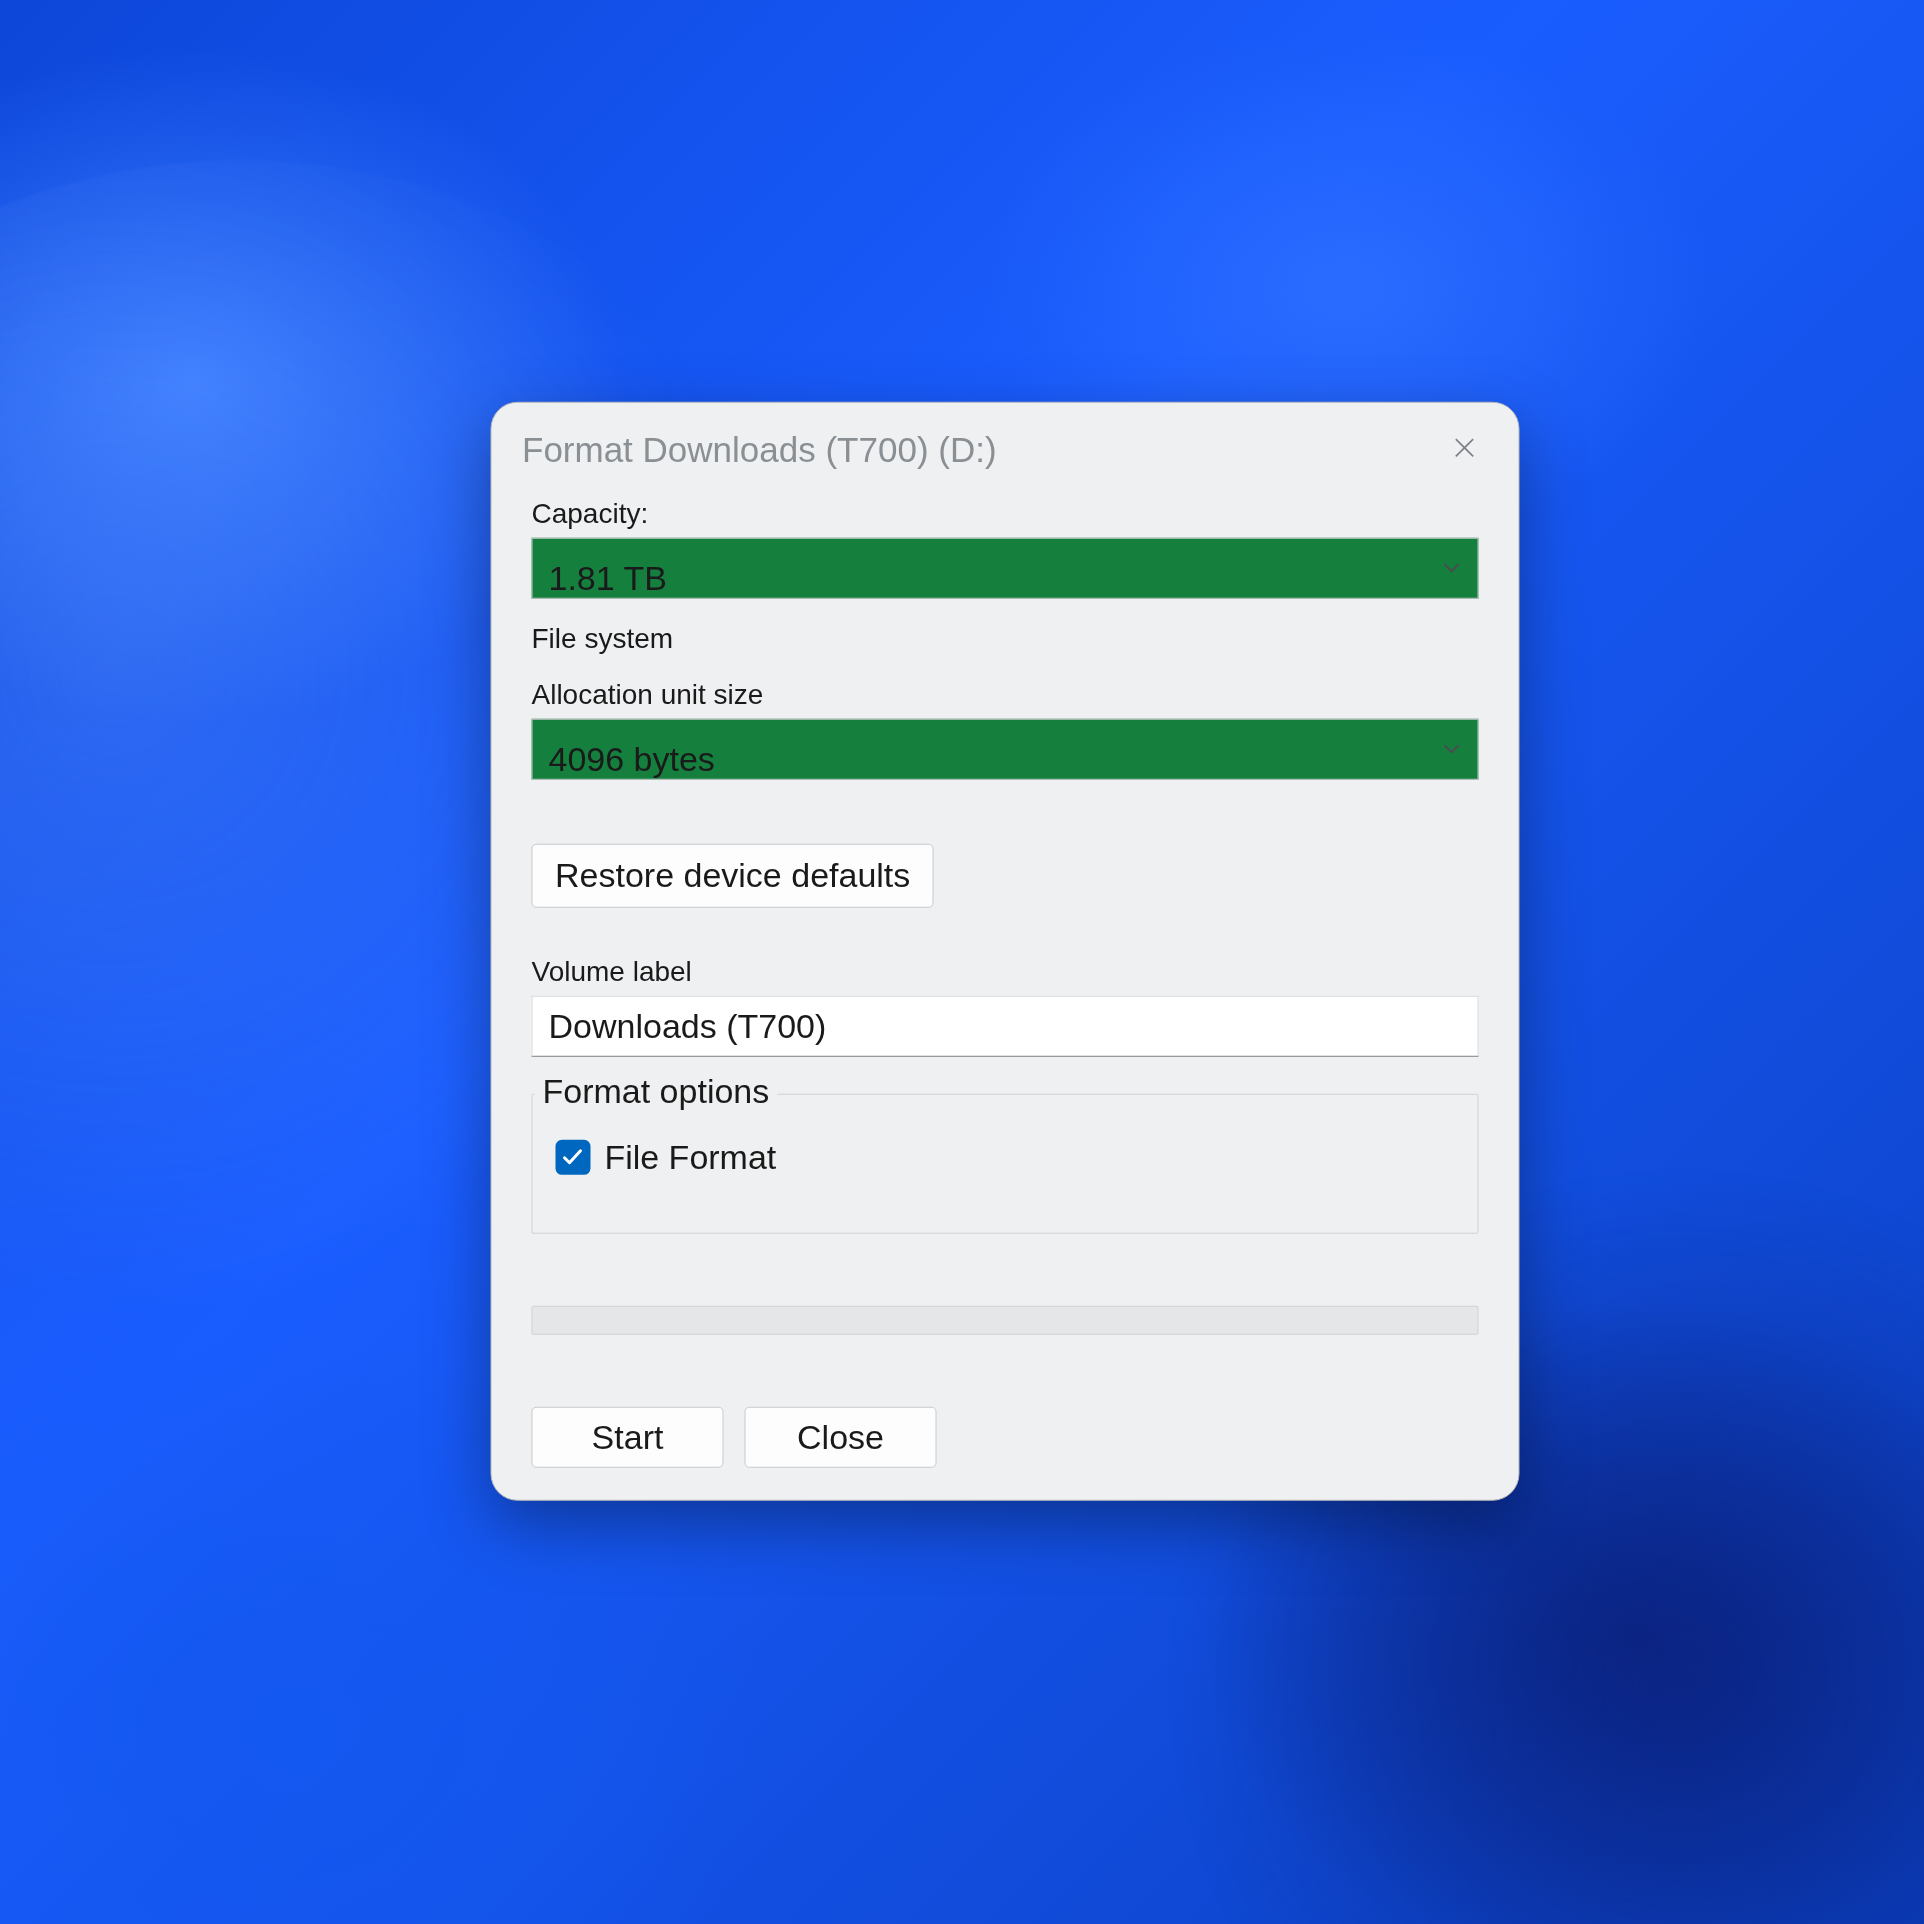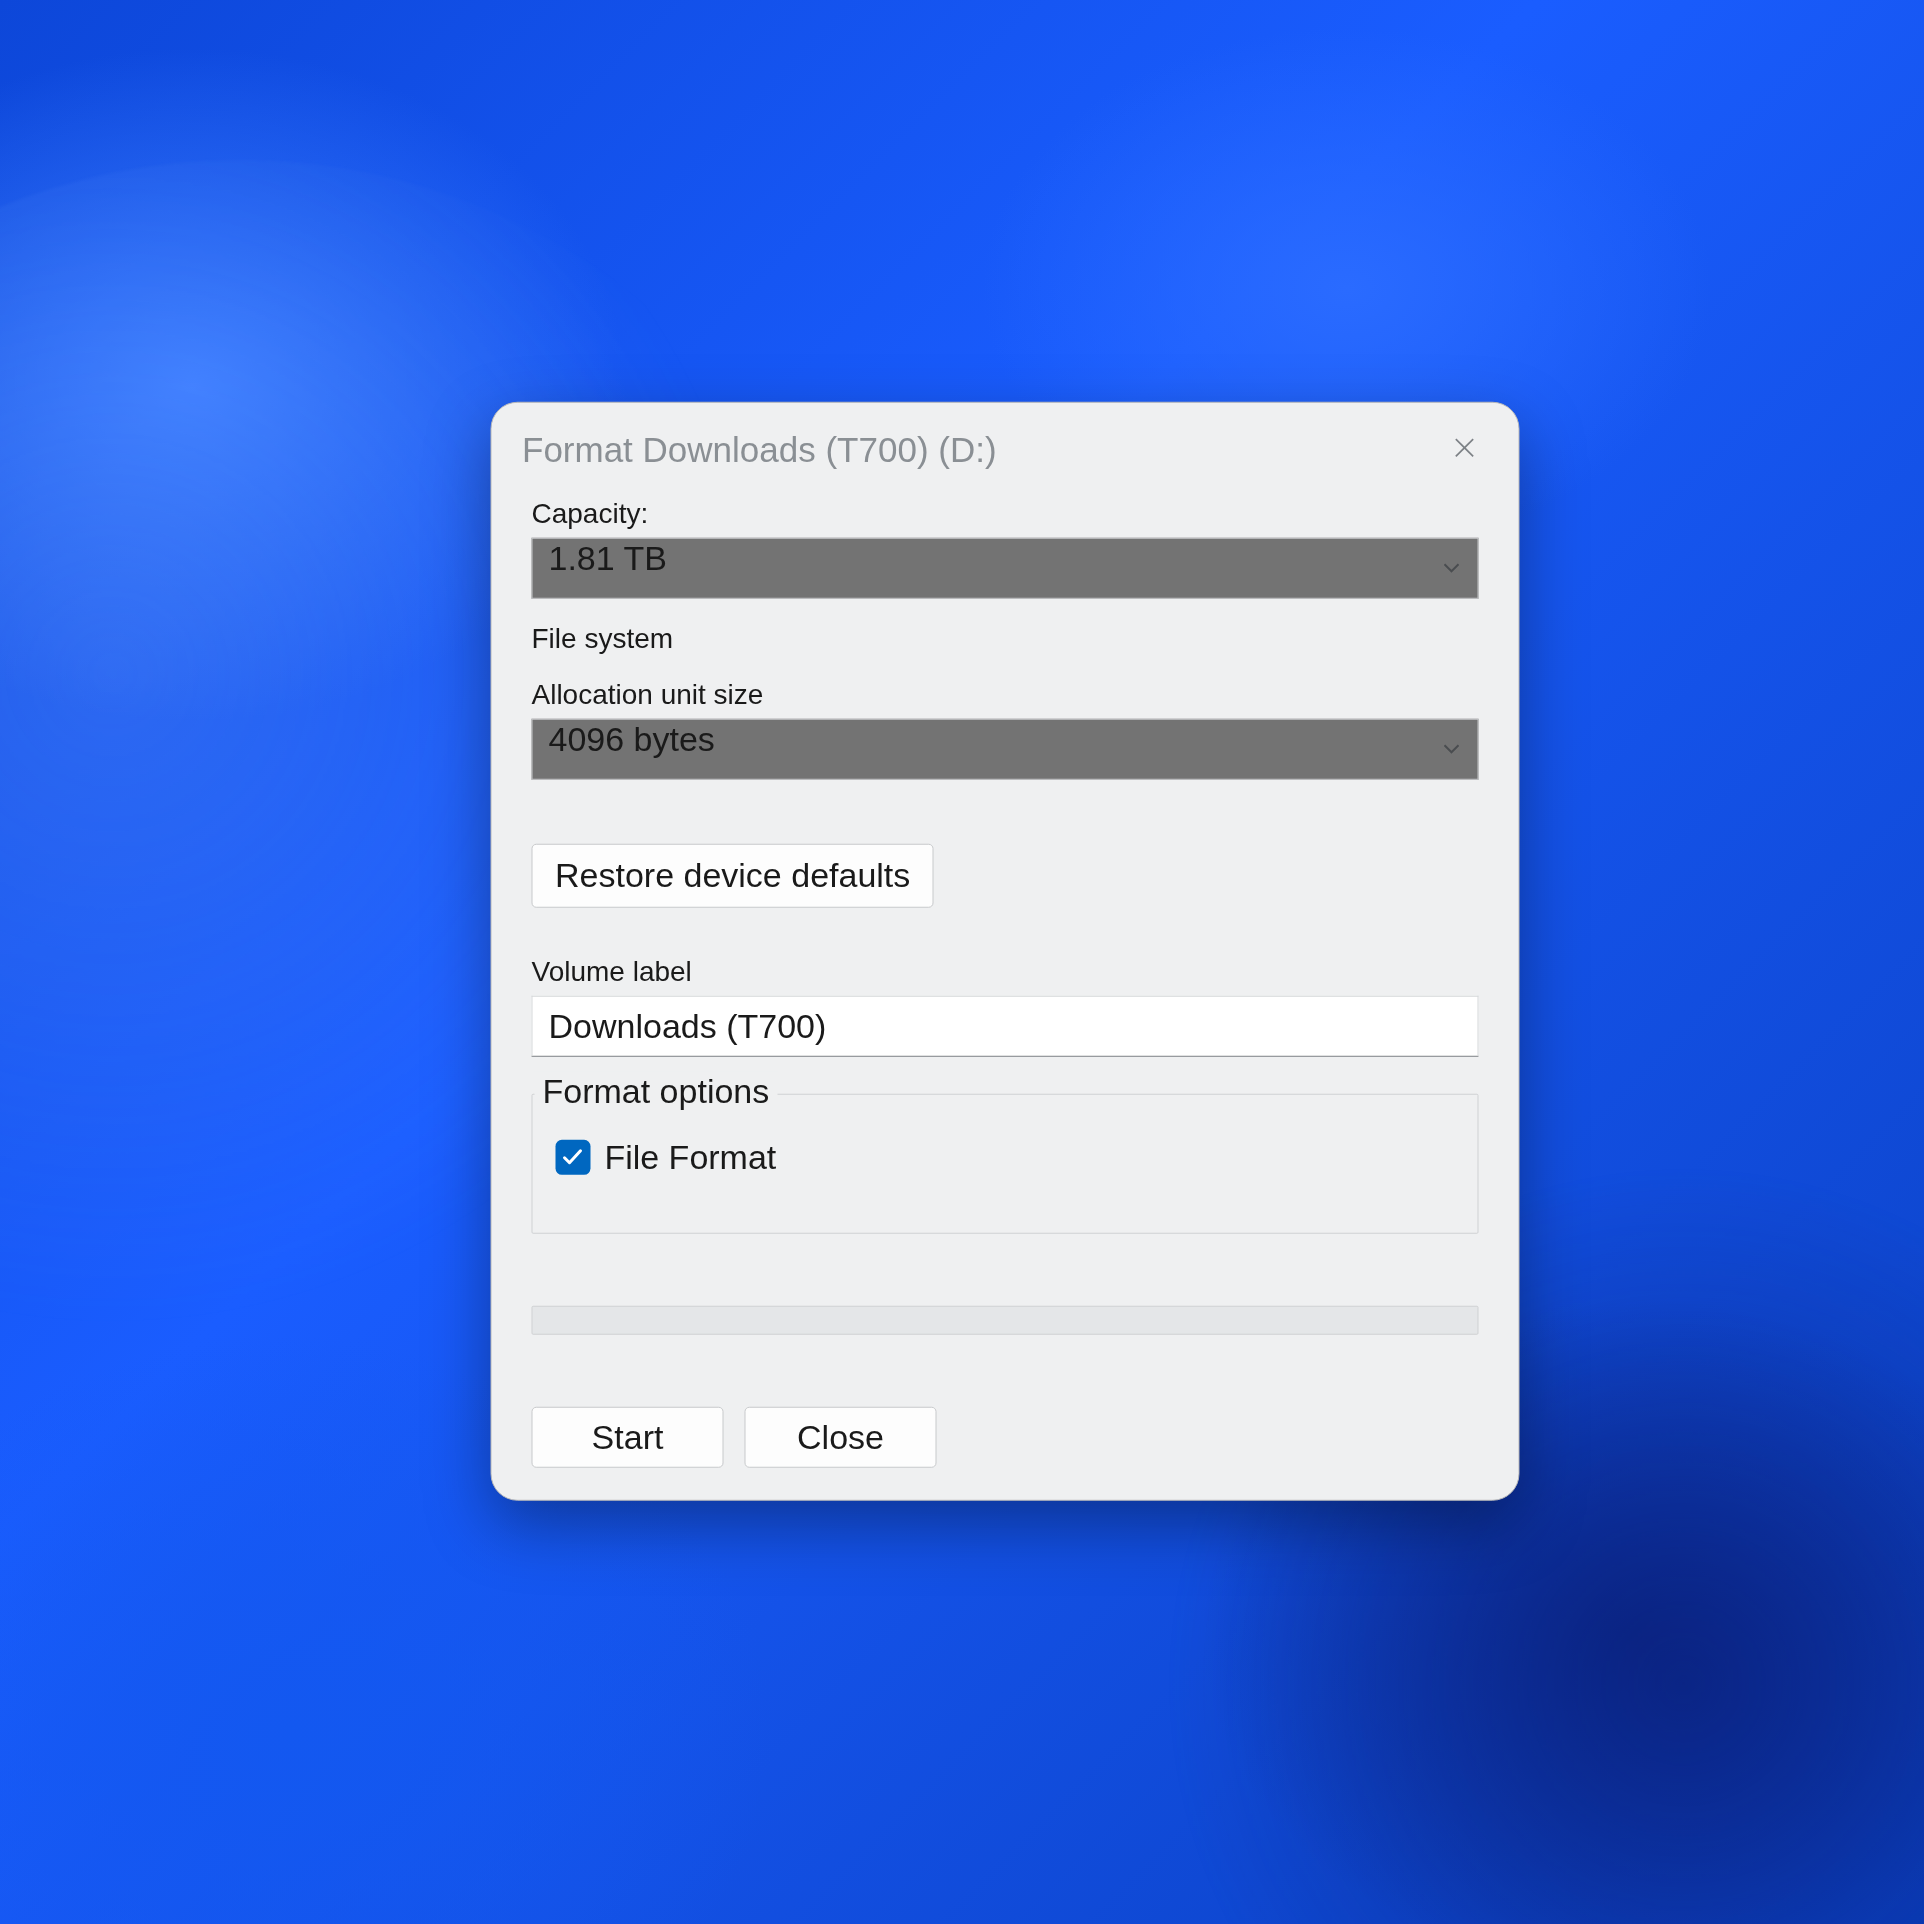--- a/index.html
+++ b/index.html
@@ -69,24 +69,24 @@
   .field-label {
     font-size: 28px;
     color: #1a1a1a;
     margin-top: 24px;
     margin-bottom: 8px;
   }
   .field-label.first { margin-top: 0; }
 
   .select {
     position: relative;
-    background: #737373;
+    background: #15803d;
     border: 0.8px solid #c7c9cb;
     height: 61px;
-    display: flex; align-items: flex-start;
+    display: flex; align-items: flex-end;
     padding: 0 45px 0 16px;
     font-size: 34px;
     color: #1a1a1a;
     cursor: pointer;
   }
   .select .chev {
     position: absolute; right: 14.4px; top: 50%; transform: translateY(-50%);
     color: #4a4d50;
   }
   .select .chev svg { width: 24px; height: 24px; }

